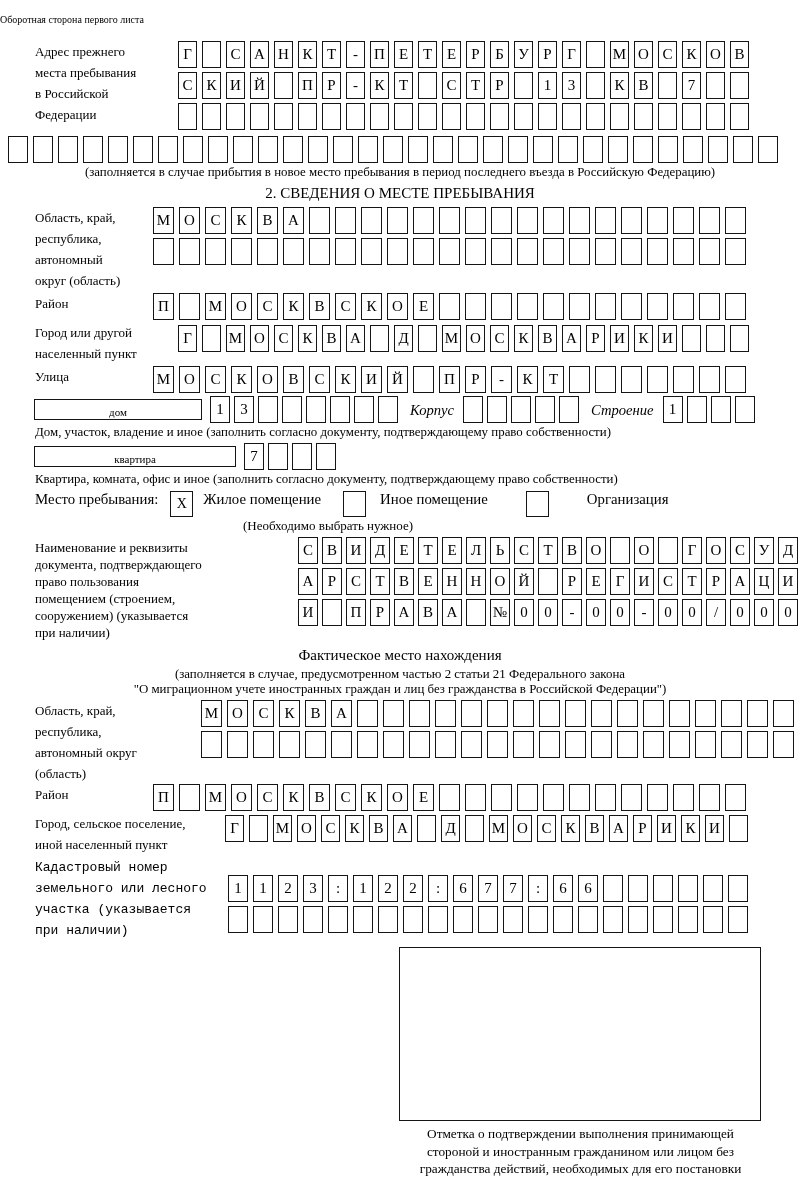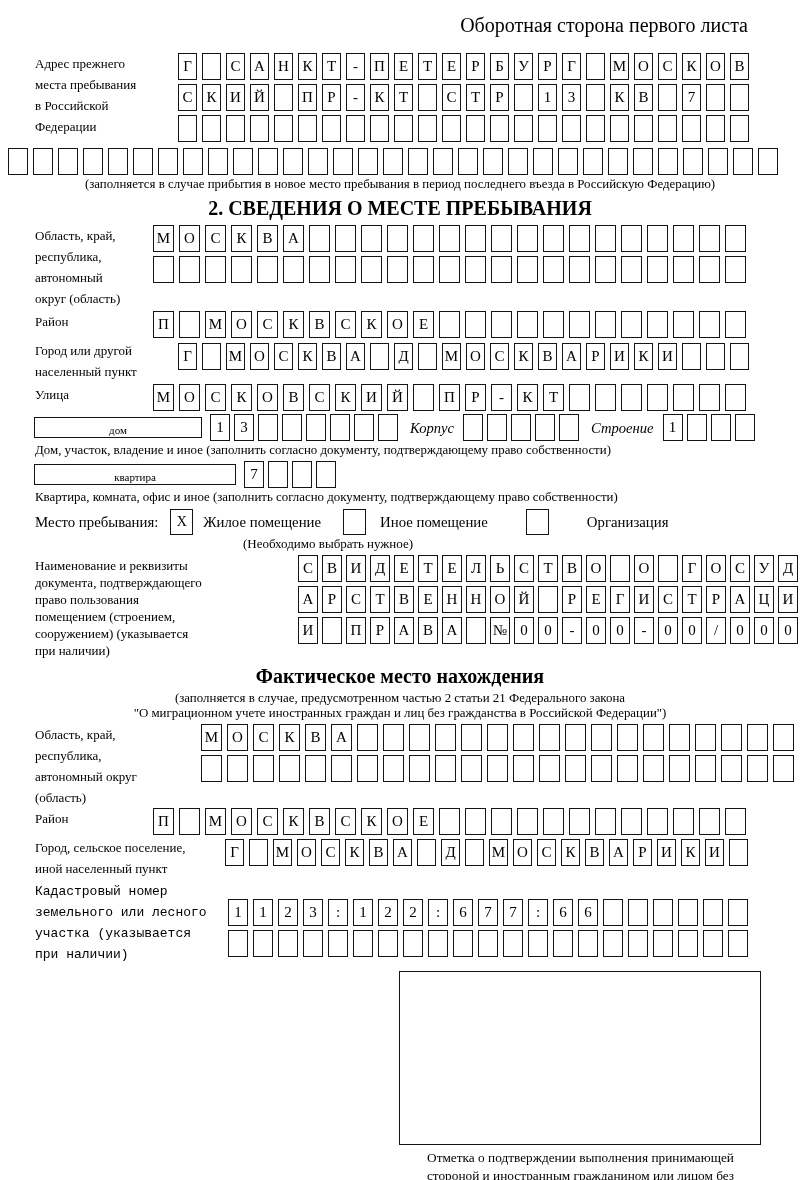--- a/index.html
+++ b/index.html
@@ -1,23 +1,23 @@
 <!DOCTYPE html>
 <html><head>
 <meta charset="utf-8">
 <style>
   html,body{margin:0;padding:0;background:#fff;}
   .page{
     position:relative;width:800px;height:1180px;overflow:hidden;
     background:#fff;color:#000;
     font-family:"Liberation Serif","DejaVu Serif",serif;
   }
-  .topnote{text-align:right;padding:14px 52px 0 0;font-size:20px;}
+  .topnote{text-align:left;padding:14px 52px 0 0;font-size:10px;}
   .center{text-align:center;}
-  .title{font-weight:bold;font-size:20px;}
+  .title{font-weight:normal;font-size:15px;}
   .note{font-size:12.9px;}
   .lbl{font-size:14.6px;line-height:20px;}
   
   .frow{display:flex;align-items:flex-start;margin-left:35px;}
   .flabel{flex:0 0 auto;font-size:13px;line-height:21px;}
   .rows .boxes{margin-bottom:4px;}
   .boxes{display:flex;}
   .cell{
     display:inline-block;box-sizing:border-box;flex:0 0 auto;
     border:1.7px solid #151515;background:#fff;
@@ -36,21 +36,21 @@
   .fullrow{margin:2px 0 0 8px;}
   .typebox{
     box-sizing:border-box;border:1.7px solid #151515;height:21px;
     line-height:25px;text-align:center;font-size:11px;flex:0 0 auto;
   }
   .dom{width:168px;margin-right:8px;}
   .kv{width:202px;margin-right:8px;}
   .houserow{display:flex;align-items:center;margin:3px 0 0 34px;}
   .houserow .lbl{margin:0 9px 0 12px;font-style:italic;}
   .caption{font-size:12.9px;margin:2px 0 0 35px;}
-  .stayrow{display:flex;align-items:center;margin:4px 0 0 35px;font-size:14.8px;}
+  .stayrow{display:flex;margin:4px 0 0 35px;font-size:14.8px;}
   .checkbox{
     box-sizing:border-box;display:inline-block;width:23px;height:26px;
     border:1.7px solid #151515;text-align:center;line-height:23px;font-size:14px;flex:0 0 auto;
   }
   .stayrow .cb1{margin:0 10px 0 12px;} .stayrow .cb2{margin:0 14px 0 22px;} .stayrow .cb3{margin:0 0 0 38px;}
   .stayrow .optlbl3{margin-left:38px;}
   .hint{font-size:13px;margin:1px 0 0 243px;}
   .stampwrap{margin:6px 0 0 399px;}
   .stampbox{width:362px;height:174px;border:1.8px solid #151515;box-sizing:border-box;background:#fff;}
   .stampcap{width:375px;margin:4px 0 0 -6px;text-align:center;font-size:13.3px;line-height:17.5px;}

